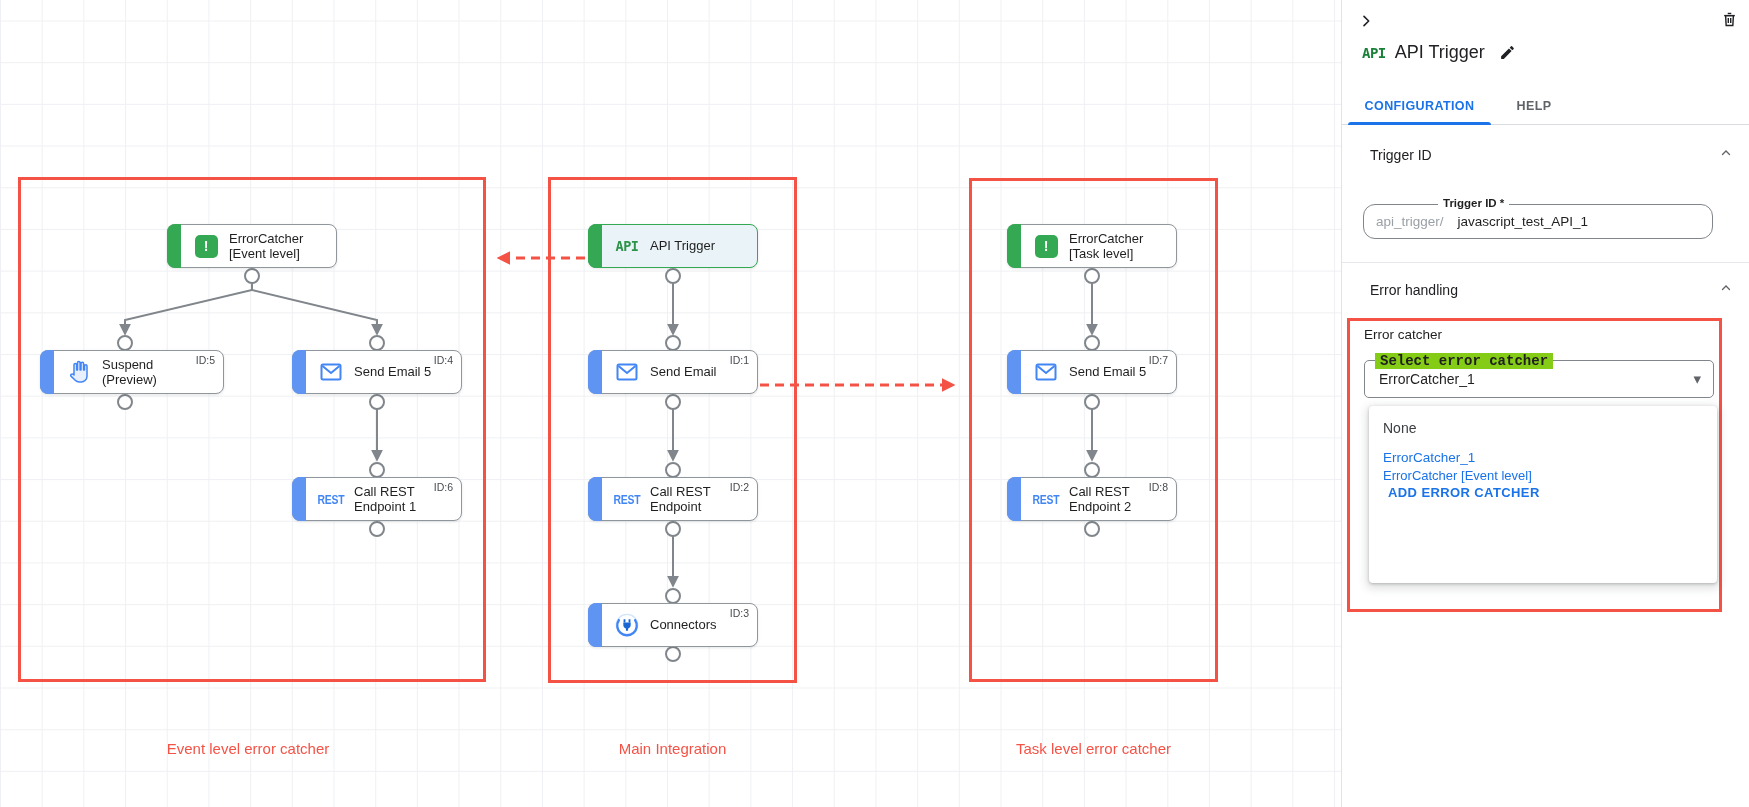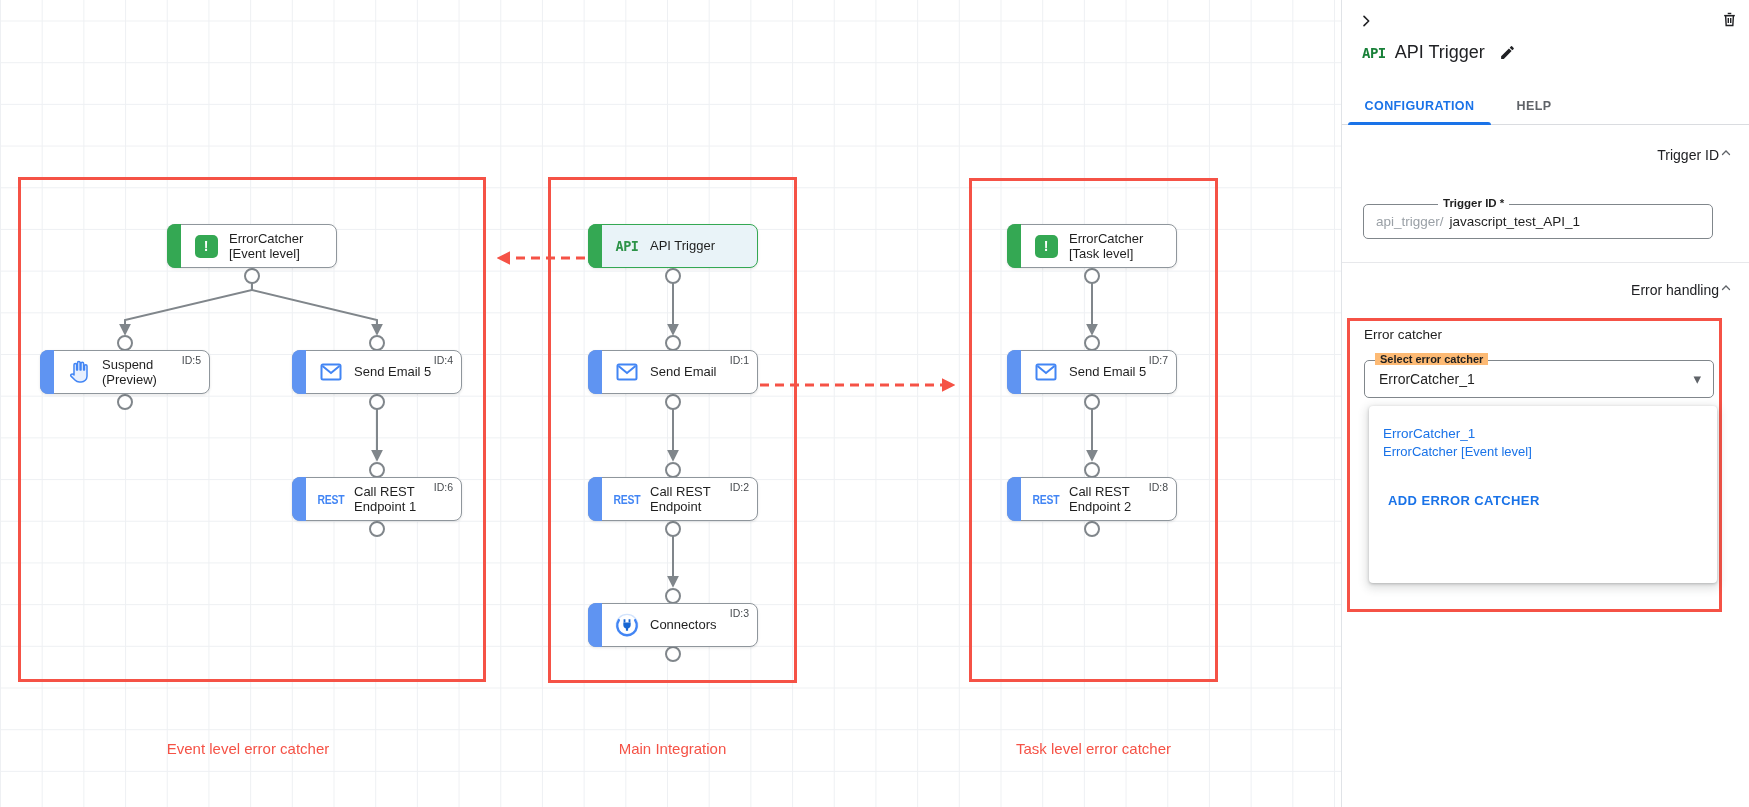--- a/index.html
+++ b/index.html
@@ -55,52 +55,52 @@
   .pencil-btn{margin-left:14px;cursor:pointer;display:flex;}
   .tabs{position:absolute;top:86px;left:0;right:0;height:38px;border-bottom:1px solid #dadce0;
         display:flex;padding-left:6px;}
   .tab{width:143px;text-align:center;font-size:12.5px;font-weight:bold;letter-spacing:.4px;
        color:var(--gray);line-height:40px;position:relative;cursor:pointer;}
   .tab.active{color:var(--link);text-align:center;}
   .tab.active::after{content:"";position:absolute;left:0;right:0;bottom:-1px;height:3px;
        background:var(--link);border-radius:3px 3px 0 0;}
   .tab.help{width:86px;}
   .sec-head{position:absolute;left:28px;right:16px;display:flex;align-items:center;
-            justify-content:flex-end;cursor:pointer;}
+            justify-content:space-between;cursor:pointer;}
   .sec-head .sec-title{font-size:14px;font-weight:500;color:#202124;}
   .sec-trigger{top:146px;}
   .sec-error{top:281px;}
   .tfield{position:absolute;left:21px;top:204px;width:350px;height:35px;border:1px solid var(--border-gray);
-          border-radius:5px;box-sizing:border-box;display:flex;align-items:center;padding-left:12px;
-          font-size:13.5px;background:#fff;cursor:text;}
+          border-radius:12px;box-sizing:border-box;display:flex;align-items:center;padding-left:12px;
+          font-size:13.5px;background:#fff;cursor:text;gap:8px;}
   .tfield .flabel{position:absolute;top:-8px;left:74px;background:#fff;padding:0 5px;
           font-size:11.5px;font-weight:bold;color:#1f1f1f;}
   .tfield .prefix{color:#9aa0a6;}
   .tfield .value{color:#1f1f1f;margin-left:6px;}
   .divider{position:absolute;top:262px;left:0;right:0;border-top:1px solid #e7e8eb;}
   .errzone{position:absolute;left:5px;top:318px;width:375px;height:294px;border:3px solid var(--red);
            box-sizing:border-box;}
   .errzone-label{position:absolute;left:14px;top:6px;font-size:13.5px;font-weight:500;color:#1f1f1f;}
   .sfield{position:absolute;left:14px;top:39px;width:350px;height:38px;border:1px solid var(--border-gray);
           border-radius:5px;box-sizing:border-box;display:flex;align-items:center;padding-left:14px;
           font-size:14px;background:#fff;cursor:pointer;}
-  .sfield .flabel{position:absolute;top:-8px;left:10px;background:#fdba74;padding:0 5px;
-          font-size:11px;font-weight:bold;color:#1f1f1f;}
+  .sfield .flabel{position:absolute;top:-8px;left:10px;background:#84cc16;padding:0 5px;
+          font-size:14px;font-weight:bold;color:#1f1f1f;font-family:Liberation Mono, monospace;}
   .sfield .caret{position:absolute;right:12px;top:9px;color:#5f6368;font-size:15px;}
   .menu{position:absolute;left:19px;top:85px;width:348px;height:177px;background:#fff;border-radius:4px;
         box-shadow:0 1px 3px rgba(60,64,67,.3),0 3px 8px 3px rgba(60,64,67,.15);
         padding:10px 0 0 14px;box-sizing:border-box;}
   .menu-none{font-size:14px;color:#3c4043;height:24px;line-height:24px;cursor:pointer;}
   .menu-opt{margin-top:10px;cursor:pointer;}
   .menu-opt .name{font-size:13.5px;font-weight:500;}
   .menu-opt .detail{font-size:13px;margin-top:3px;}
   .menu-opt.sel .name,.menu-opt.sel .detail{color:var(--link);}
   .menu-opt.plain .name{color:#202124;}
   .menu-opt.plain .detail{color:#3c4043;}
-  .menu-add{margin-top:34px;margin-left:5px;font-size:13px;font-weight:bold;color:var(--link);
+  .menu-add{margin-top:2px;margin-left:5px;font-size:13px;font-weight:bold;color:var(--link);
             letter-spacing:.4px;cursor:pointer;display:inline-block;}
 </style>
 </head>
 <body>
 
 <div class="screen">
 
   <div class="canvas">
 
     <div class="group-box" style="left:18px;top:177px;width:468px;height:505px;"></div>
@@ -162,21 +162,21 @@
     </svg>
 
     <div class="node green" style="left:167px;top:224px;width:170px;">
       <span class="node-icon">
           <span class="errbadge">!</span>
         </span>
       <span class="node-label">ErrorCatcher
 [Event level]</span>
     </div>
 
-    <div class="node blue" style="left:40px;top:350px;width:170px;">
+    <div class="node blue" style="left:40px;top:350px;width:184px;">
       <span class="node-icon">
         <svg width="24" height="24" viewBox="0 0 24 24" fill="#e8f0fe" stroke="#4285f4" stroke-width="1.5" stroke-linejoin="round">
           <path d="M7 11.5V4.8c0-.7.6-1.3 1.3-1.3s1.3.6 1.3 1.3V10h.9V2.8c0-.7.6-1.3 1.3-1.3s1.3.6 1.3 1.3V10h.9V3.6c0-.7.6-1.3 1.3-1.3s1.3.6 1.3 1.3V10h.9V6c0-.7.6-1.3 1.3-1.3S20 5.3 20 6v10.2c0 3.2-2.6 5.8-5.8 5.8h-1.9c-1.5 0-3-.6-4.1-1.7L4 16.1s-.9-.9.2-1.8c.8-.6 1.7-.3 2.2.1l.6.5V11.5z"></path>
         </svg>
       </span>
       <span class="node-label">Suspend
 (Preview)</span>
       <span class="node-id">ID:5</span>
     </div>
 
@@ -339,20 +339,21 @@
     <div class="errzone">
       <div class="errzone-label">Error catcher</div>
 
       <div class="sfield">
         <span class="flabel">Select error catcher</span>
         <span>ErrorCatcher_1</span>
         <span class="caret">▾</span>
       </div>
 
       <div class="menu">
+        <div class="menu-none">None</div>
         <div class="menu-opt sel">
           <div class="name">ErrorCatcher_1</div>
           <div class="detail">ErrorCatcher [Event level]</div>
         </div>
         <div class="menu-add">ADD ERROR CATCHER</div>
       </div>
     </div>
 
   </div>
 </div>

